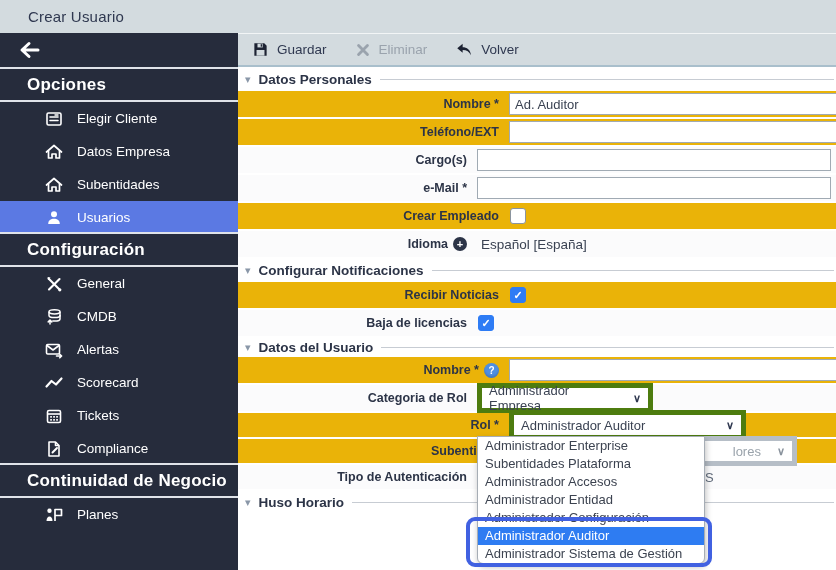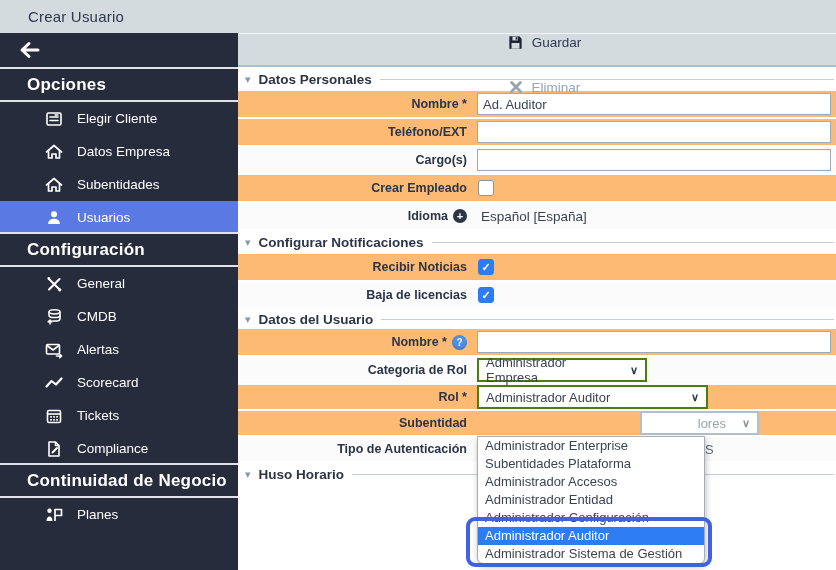--- a/index.html
+++ b/index.html
@@ -17,43 +17,43 @@
   .side-header { height:31px; line-height:31px; padding-left:27px; font-weight:bold; font-size:17px;
                  border-bottom:2px solid #dfe3e9; letter-spacing:.2px; }
   .side-header.mid { border-top:2px solid #dfe3e9; margin-top:-2px; }
   .side-item { height:33px; display:flex; align-items:center; padding-left:44px; gap:13px; font-size:13.5px; cursor:pointer; }
   .side-item.active { background:#5b79e3; }
   .side-item svg { flex-shrink:0; }
 
   
   .main { position:absolute; left:238px; top:33px; width:598px; height:537px; background:#fff; }
   .toolbar { height:31px; background:#d3dbdf; border-top:1px solid #f2f5f6; border-bottom:2px solid #a9bfcc;
-             display:flex; align-items:center; gap:28px; padding-left:14px;flex-direction:column; }
+             display:flex; align-items:center; gap:28px; padding-left:14px; }
   .tb-btn { display:flex; align-items:center; gap:8px; font-size:13.5px; color:#2f3850; cursor:pointer; font-weight:500; }
   .tb-btn[data-state="disabled"] { color:#9aa3ad; cursor:default; }
 
   
   .sect { display:flex; align-items:center; padding-left:7px; }
   .sect .tri { color:#8a97a8; font-size:11px; margin-right:8px; }
   .sect .t { font-weight:bold; font-size:13.5px; color:#2c3447; white-space:nowrap; }
   .sect .rule { flex:1; height:0; border-top:1px solid #c7ccd3; margin:0 2px 0 8px; }
   .h24{height:24px;} .h23{height:23px;} .h19{height:19px;} .h22{height:22px;}
 
   
   .frow { display:flex; align-items:center; height:26px; border-bottom:2px solid #fff; }
   .frow.h24r { height:24px; }
-  .frow.g { background:#fdba74; }
+  .frow.g { background:#eab308;padding-left:32px; }
   .frow.w { background:#fbfbfc; }
   .flabel { width:229px; flex-shrink:0; display:flex; justify-content:flex-end; align-items:center; gap:5px;
             padding-right:10px; font-weight:bold; font-size:12.5px; color:#2c3447; white-space:nowrap; }
   .fval { flex:1; display:flex; align-items:center; height:100%; position:relative; }
 
   input.txt { width:342px; height:18px; border:1px solid #a0aab3; font-size:13px; color:#3a4252;
               padding:1px 5px; font-family:inherit; outline:none; }
-  .selectbox { height:20px; border:2px solid #4d7c0f; background:#fff; display:flex; align-items:center;
+  .selectbox { height:20px; border:5px solid #4d7c0f; background:#fff; display:flex; align-items:center;
                justify-content:space-between; font-size:13px; color:#3a4252; padding:0 7px; cursor:pointer; }
   .selectbox .chev { font-size:11px; font-weight:bold; color:#2f3850; margin-left:10px; }
   .selectbox.dis { border-color:#b6bec7; color:#9aa3ab; }
   .selectbox.dis .chev { color:#8a939d; }
   .w-cat { width:152px; }
   .w-rol { width:213px; }
 
   .cb { width:14px; height:14px; border:1.5px solid #8b949e; border-radius:3px; background:#fff;
         display:flex; align-items:center; justify-content:center; margin-left:1px; cursor:pointer; }
   .cb[data-state="checked"] { background:#2e7cf5; border-color:#2e7cf5; }
@@ -254,20 +254,28 @@
         </span>
     </div>
     <div class="frow w">
       <span class="flabel">
           <span>Cargo(s)</span>
         </span>
       <span class="fval">
           <input class="txt" type="text" value="" style="">
         </span>
     </div>
+    <div class="frow w">
+      <span class="flabel">
+          <span>e-Mail *</span>
+        </span>
+      <span class="fval">
+          <input class="txt" type="text" value="" style="">
+        </span>
+    </div>
     <div class="frow g">
       <span class="flabel">
           <span>Crear Empleado</span>
         </span>
       <span class="fval">
           <span class="cb" data-state="unchecked"></span>
         </span>
     </div>
     <div class="frow w">
       <span class="flabel">

